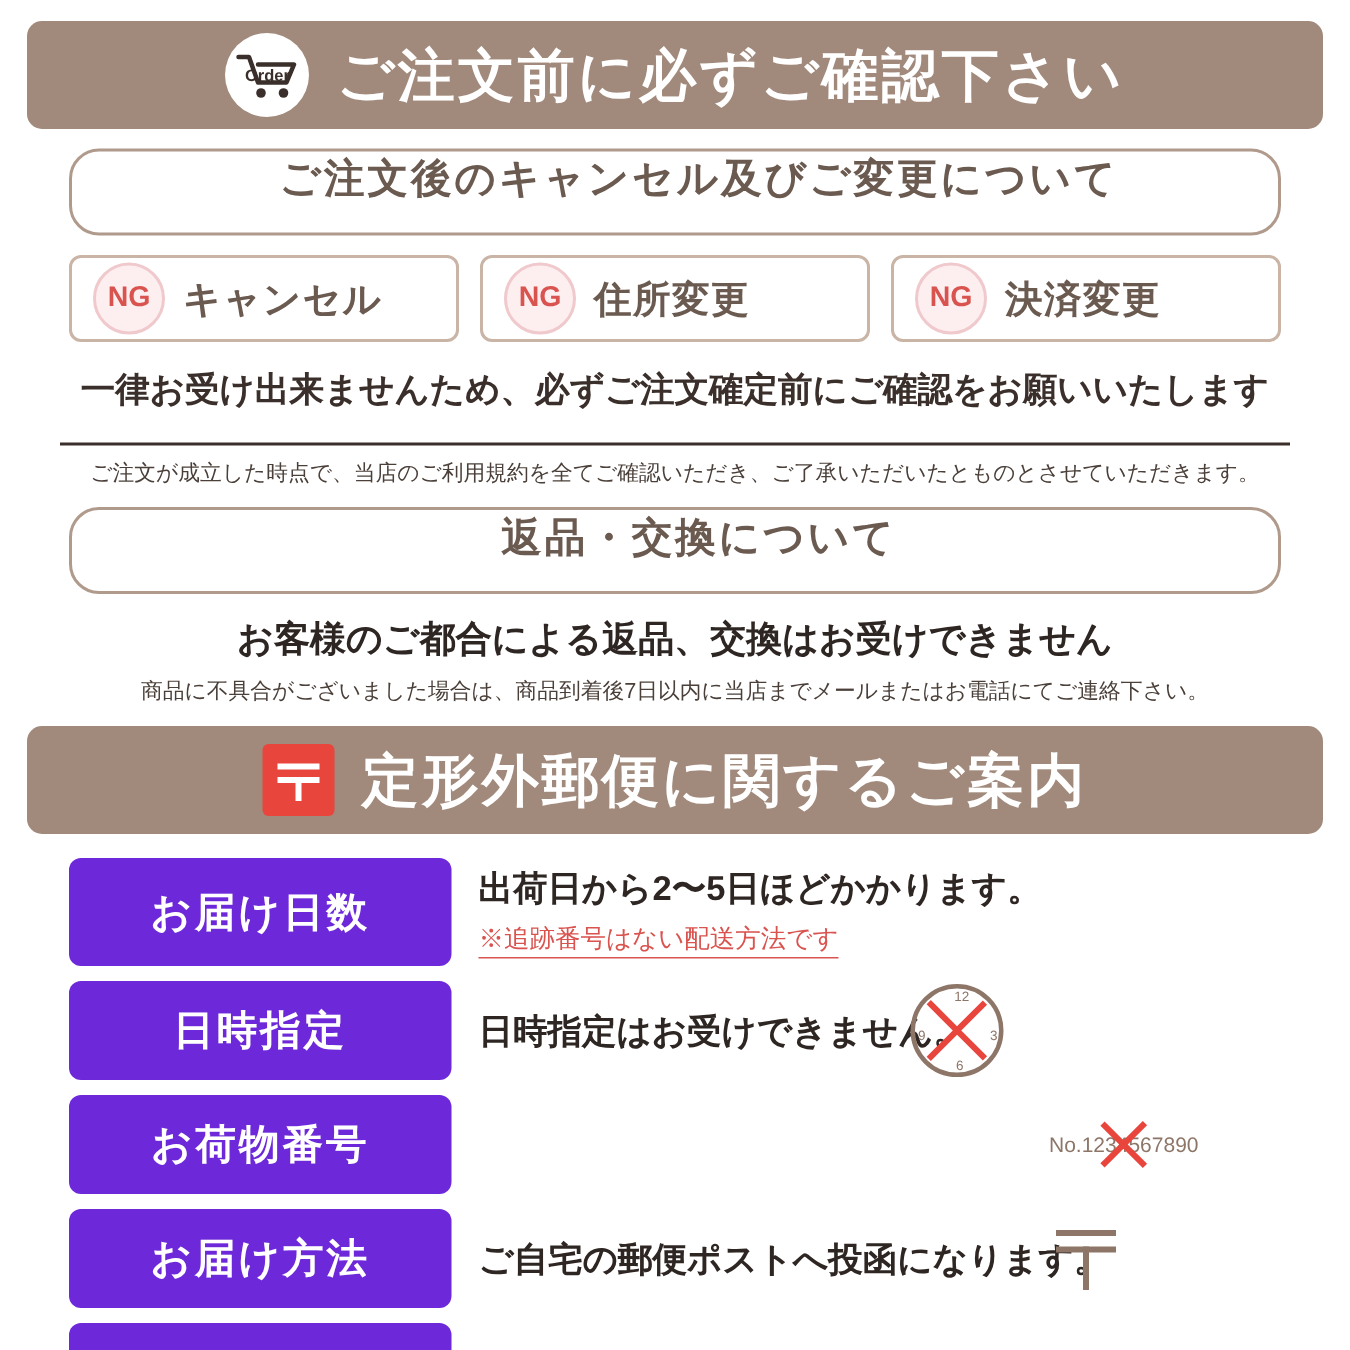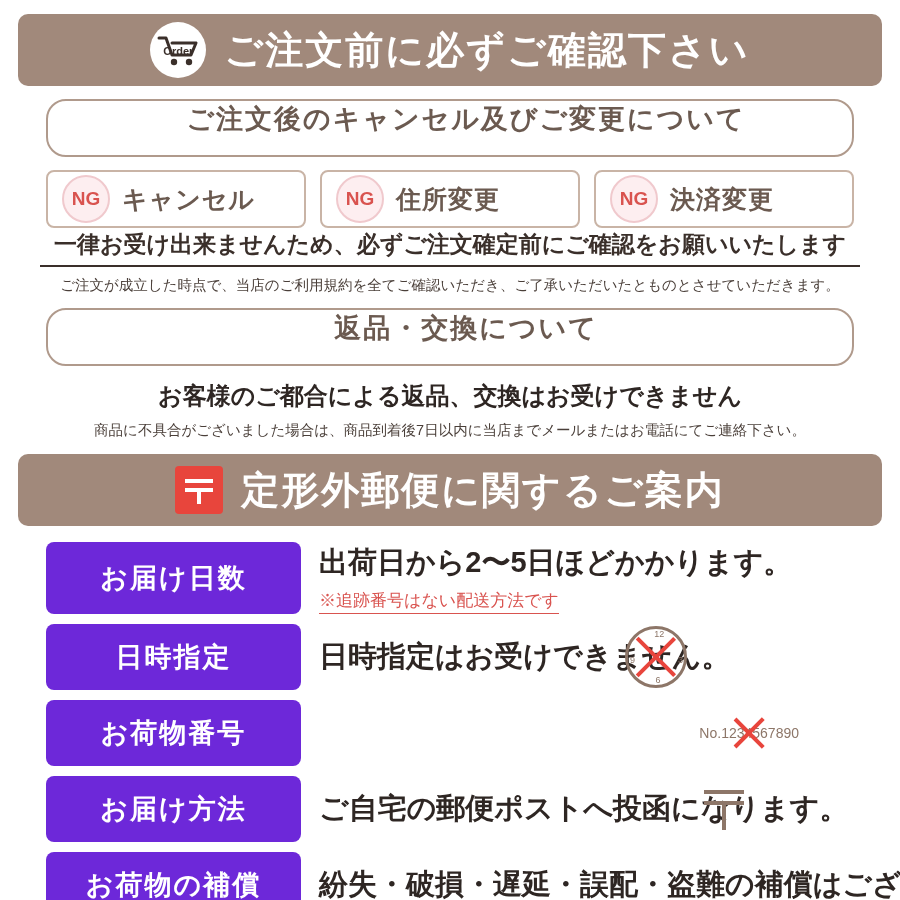--- a/index.html
+++ b/index.html
@@ -156,27 +156,27 @@
   }
   .ng-label {
     font-size: 25px;
     font-weight: bold;
     color: #6b5a50;
     letter-spacing: 1px;
   }
 
   
   .underline-line {
-    margin: 1px 22px 0 22px;
+    margin: 16px 22px 0 22px;
     text-align: center;
     font-size: 23px;
     font-weight: bold;
     color: #3a2f2a;
     border-bottom: 2px solid #3a2f2a;
-    padding-bottom: 5px;
+    padding-bottom: 20px;
     letter-spacing: 0px;
     white-space: nowrap;
   }
   .note-line {
     margin: 9px 22px 0 22px;
     text-align: center;
     font-size: 14.5px;
     color: #4a3f39;
     letter-spacing: 0px;
     white-space: nowrap;
@@ -216,21 +216,21 @@
   }
   .tvalue {
     flex: 1;
     padding-left: 18px;
     display: flex;
     flex-direction: column;
     justify-content: center;
     position: relative;
   }
   .tvalue .main {
-    font-size: 29px;
+    font-size: 23px;
     font-weight: bold;
     color: #2e2623;
     letter-spacing: 0px;
     white-space: nowrap;
   }
   .tvalue .sub {
     font-size: 17px;
     color: #d9534f;
     border-bottom: 1.5px solid #d9534f;
     align-self: flex-start;
@@ -238,21 +238,21 @@
     padding-bottom: 1px;
     white-space: nowrap;
   }
 
   .row-h1 { height: 72px; }
   .row-h2 { height: 66px; }
 
   
   .clock-icon {
     position: absolute;
-    right: 167px;
+    right: 185px;
     top: 50%;
     transform: translateY(-50%);
     width: 62px;
     height: 62px;
     margin-left: 28px;
   }
   .clock-icon .face {
     position: absolute;
     inset: 0;
     border: 3px solid #8d7668;

